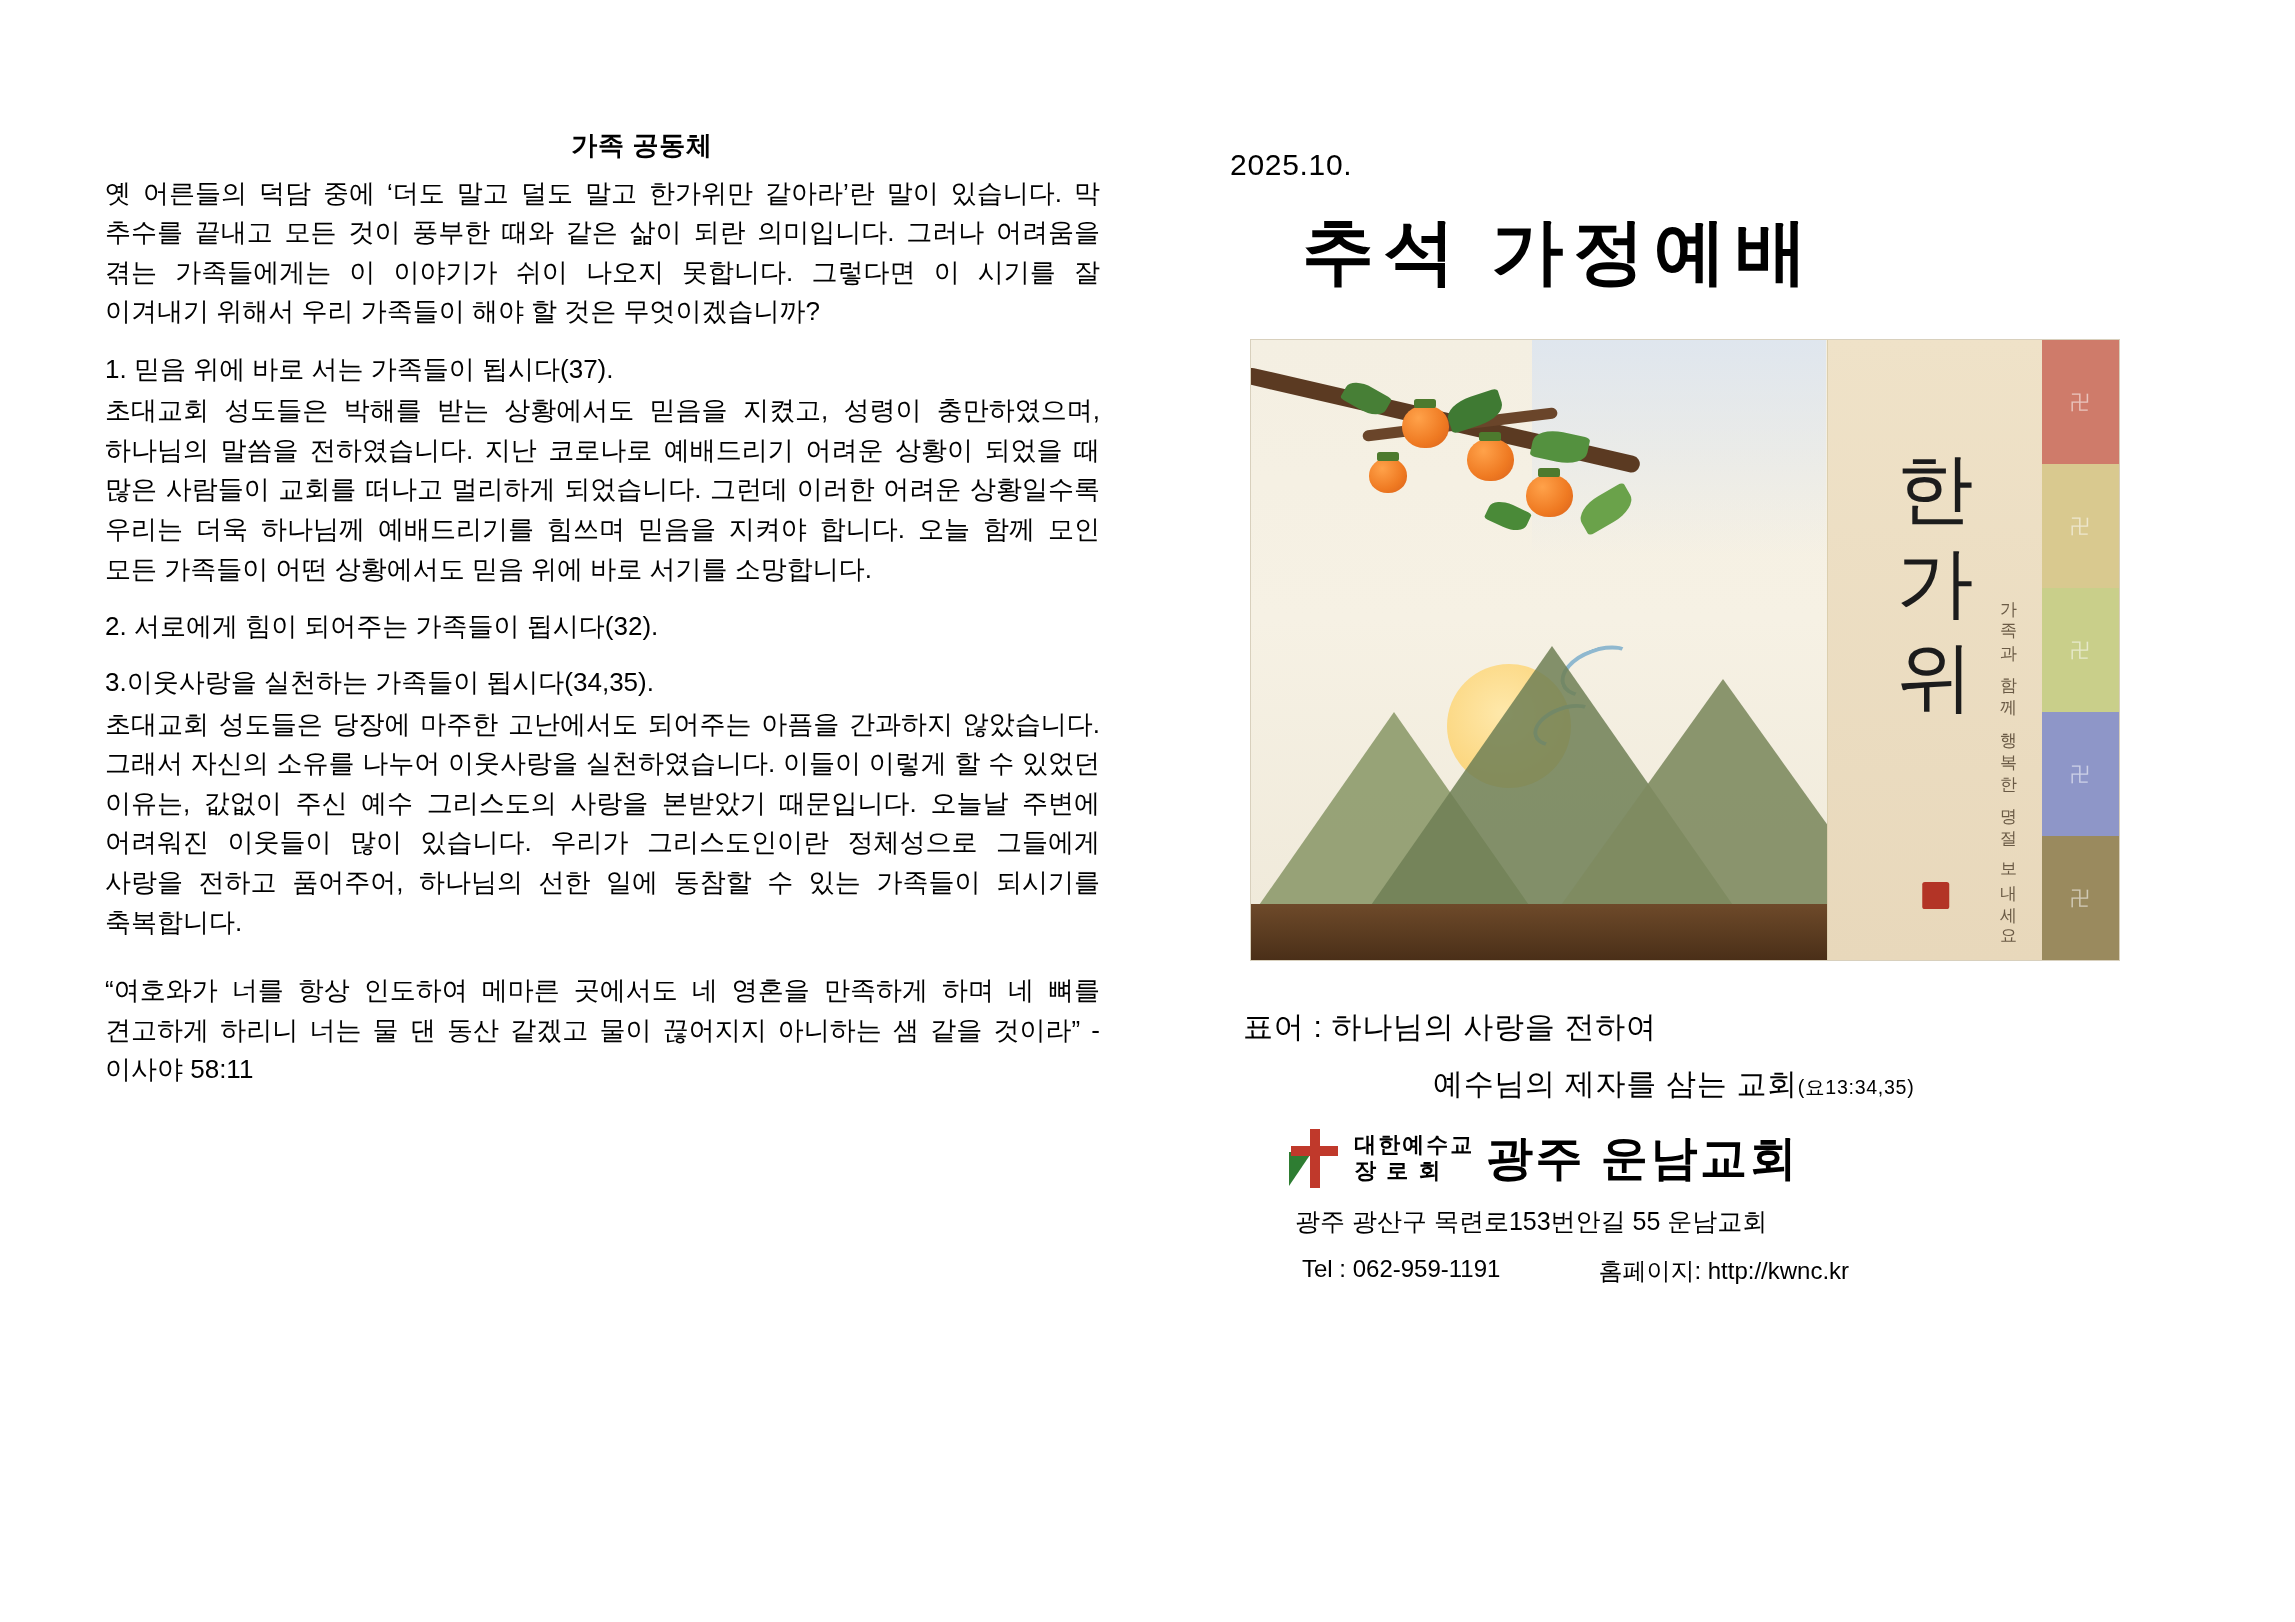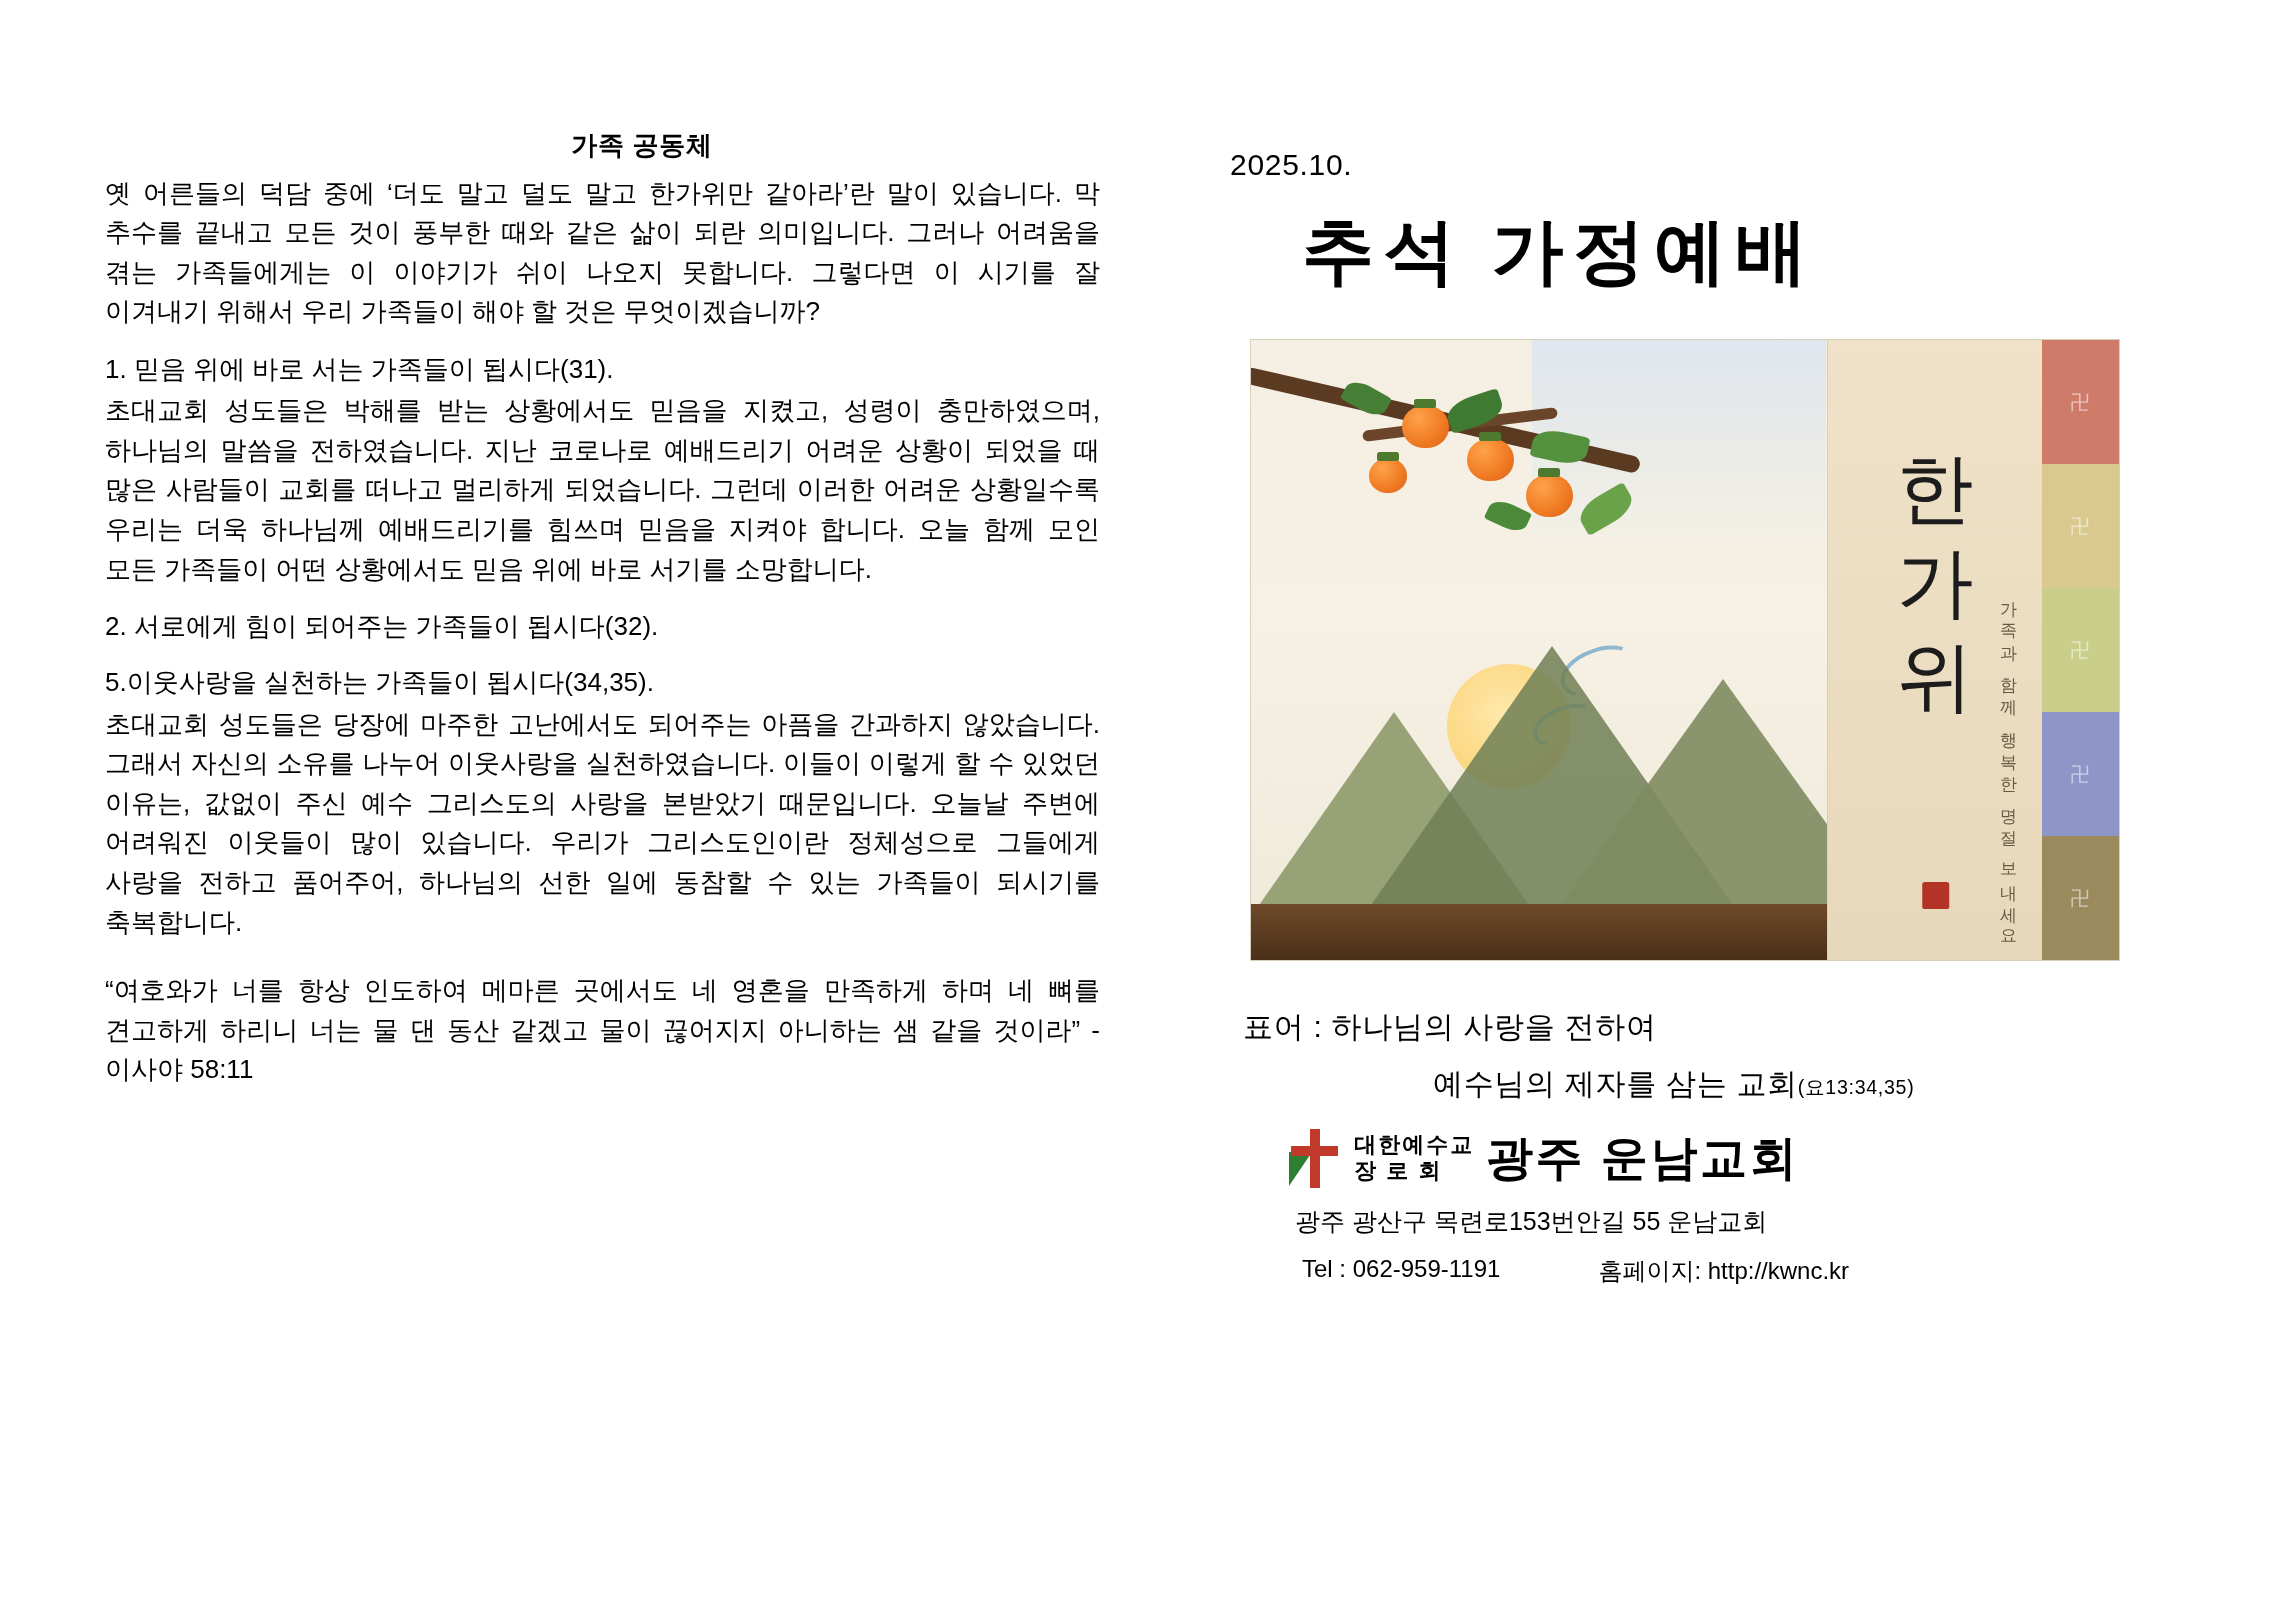--- a/index.html
+++ b/index.html
@@ -328,30 +328,30 @@
 </head>
 <body>
 
 <div class="page">
 
   <div class="left-col">
     <div class="article-title">가족 공동체</div>
     <p class="para">  옛 어른들의 덕담 중에 ‘더도 말고 덜도 말고 한가위만 같아라’란 말이 있습니다. 막 추수를 끝내고 모든 것이 풍부한 때와 같은 삶이 되란 의미입니다. 그러나 어려움을 겪는 가족들에게는 이 이야기가 쉬이 나오지 못합니다. 그렇다면 이 시기를 잘 이겨내기 위해서 우리 가족들이 해야 할 것은 무엇이겠습니까?</p>
 
     <div class="body-block">
-      <div class="heading">1. 믿음 위에 바로 서는 가족들이 됩시다(31).</div>
+      <div class="heading">1. 믿음 위에 바로 서는 가족들이 됩시다(37).</div>
       <p class="para">  초대교회 성도들은 박해를 받는 상황에서도 믿음을 지켰고, 성령이 충만하였으며, 하나님의 말씀을 전하였습니다. 지난 코로나로 예배드리기 어려운 상황이 되었을 때 많은 사람들이 교회를 떠나고 멀리하게 되었습니다. 그런데 이러한 어려운 상황일수록 우리는 더욱 하나님께 예배드리기를 힘쓰며 믿음을 지켜야 합니다. 오늘 함께 모인 모든 가족들이 어떤 상황에서도 믿음 위에 바로 서기를 소망합니다.</p>
     </div>
 
     <div class="body-block">
       <div class="heading">2. 서로에게 힘이 되어주는 가족들이 됩시다(32).</div>
     </div>
 
     <div class="body-block">
-      <div class="heading">5.이웃사랑을 실천하는 가족들이 됩시다(34,35).</div>
+      <div class="heading">3.이웃사랑을 실천하는 가족들이 됩시다(34,35).</div>
       <p class="para">  초대교회 성도들은 당장에 마주한 고난에서도 되어주는 아픔을 간과하지 않았습니다. 그래서 자신의 소유를 나누어 이웃사랑을 실천하였습니다. 이들이 이렇게 할 수 있었던 이유는, 값없이 주신 예수 그리스도의 사랑을 본받았기 때문입니다. 오늘날 주변에 어려워진 이웃들이 많이 있습니다. 우리가 그리스도인이란 정체성으로 그들에게 사랑을 전하고 품어주어, 하나님의 선한 일에 동참할 수 있는 가족들이 되시기를 축복합니다.</p>
     </div>
 
     <p class="verse">“여호와가 너를 항상 인도하여 메마른 곳에서도 네 영혼을 만족하게 하며 네 뼈를 견고하게 하리니 너는 물 댄 동산 같겠고 물이 끊어지지 아니하는 샘 같을 것이라” -이사야 58:11</p>
   </div>
 
   <div class="right-col">
     <div class="date-line">2025.10.</div>
     <div class="main-title">추석 가정예배</div>
 

